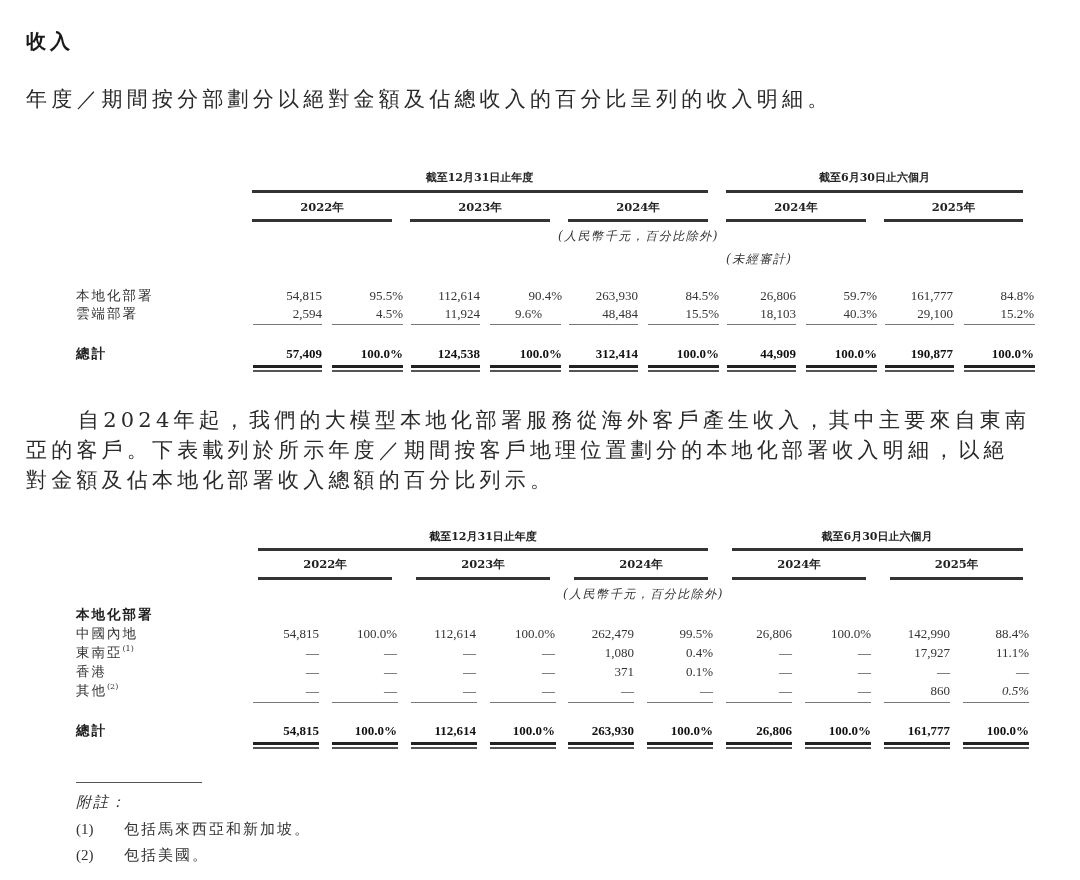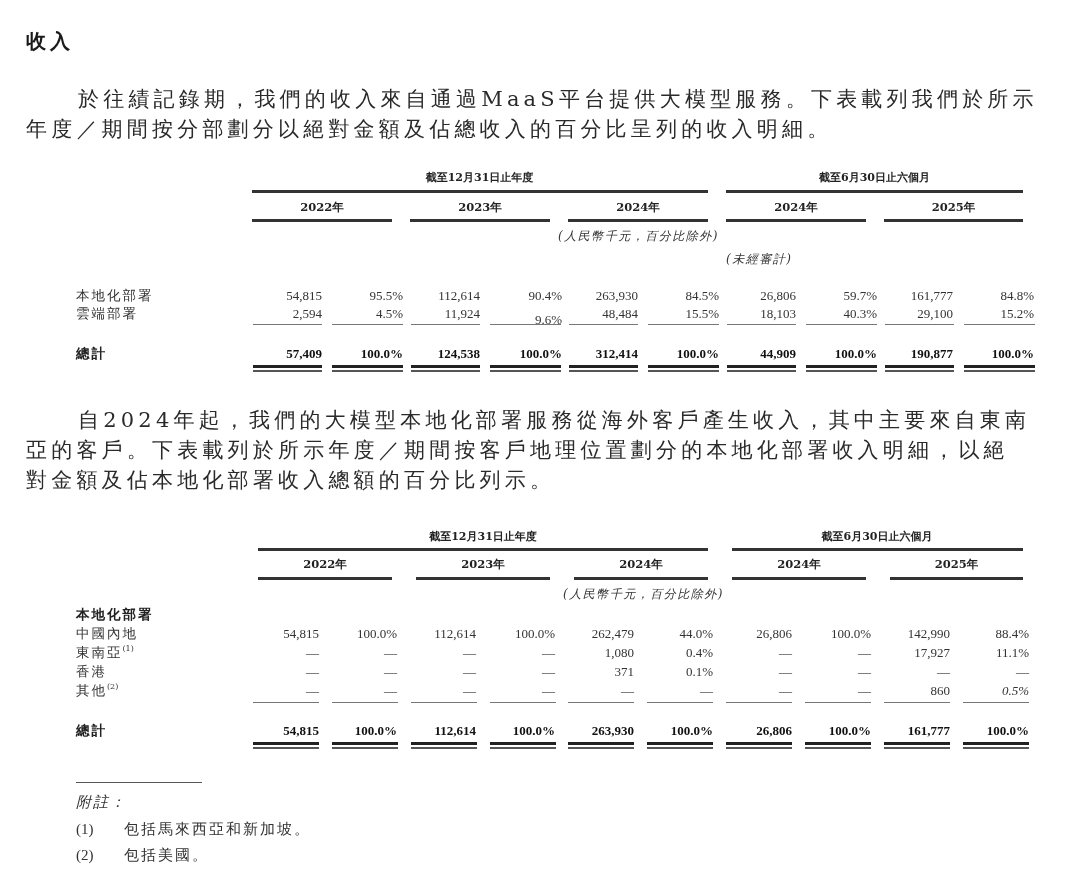--- a/index.html
+++ b/index.html
@@ -37,21 +37,20 @@
   sup { font-size: 8px; vertical-align: 6px; letter-spacing: 0; }
   .fn { font-size: 15px; color: #333; letter-spacing: 2px; }
   .fn-num { font-family: "Liberation Serif", serif; letter-spacing: 0; }
 </style>
 </head>
 <body>
 
 <div class="abs title">收入</div>
 
 <div class="abs para" style="top:84px;">
-  <div><span class="indent"></span><span>於往績記錄期，我們的收入來自通過MaaS平台提供大模型服務。下表載列我們於所示</span></div>
   <div><span>年度／期間按分部劃分以絕對金額及佔總收入的百分比呈列的收入明細。</span></div>
 </div>
 
 <div>
   <div class="abs hdr-group" style="left:252px; width:455px; top:170px;">截至12月31日止年度</div>
   <div class="abs hdr-group" style="left:727px; width:295px; top:170px;">截至6月30日止六個月</div>
   <div class="rule" style="left:252px; width:456px; top:190px;"></div>
   <div class="rule" style="left:726px; width:297px; top:190px;"></div>
 
   <div class="abs hdr-year" style="left:252px; width:140px; top:200px;">2022年</div>
@@ -80,21 +79,21 @@
   <div class="cell" style="right:442px; top:288px;">263,930</div>
   <div class="cell" style="right:361px; top:288px;">84.5%</div>
   <div class="cell" style="right:284px; top:288px;">26,806</div>
   <div class="cell" style="right:203px; top:288px;">59.7%</div>
   <div class="cell" style="right:127px; top:288px;">161,777</div>
   <div class="cell" style="right:46px; top:288px;">84.8%</div>
 
   <div class="cell" style="right:758px; top:306px;">2,594</div>
   <div class="cell" style="right:677px; top:306px;">4.5%</div>
   <div class="cell" style="right:600px; top:306px;">11,924</div>
-  <div class="cell" style="right:518px; top:306px;margin-top:6px;">9.6%</div>
+  <div class="cell" style="right:538px; top:306px;">9.6%</div>
   <div class="cell" style="right:442px; top:306px;">48,484</div>
   <div class="cell" style="right:361px; top:306px;">15.5%</div>
   <div class="cell" style="right:284px; top:306px;">18,103</div>
   <div class="cell" style="right:203px; top:306px;">40.3%</div>
   <div class="cell" style="right:127px; top:306px;">29,100</div>
   <div class="cell" style="right:46px; top:306px;">15.2%</div>
 
   <div class="thin" style="left:253px; width:69px; top:324px;"></div>
   <div class="thin" style="left:332px; width:71px; top:324px;"></div>
   <div class="thin" style="left:411px; width:69px; top:324px;"></div>
@@ -170,21 +169,21 @@
   <div class="abs rowlabel" style="left:76px; top:644px;"><span>東南亞</span><sup>(1)</sup></div>
   <div class="abs rowlabel" style="left:76px; top:663px;"><span>香港</span></div>
   <div class="abs rowlabel" style="left:76px; top:682px;"><span>其他</span><sup>(2)</sup></div>
   <div class="abs rowlabel bold" style="left:76px; top:722px;">總計</div>
 
   <div class="cell" style="right:761px; top:626px;">54,815</div>
   <div class="cell" style="right:683px; top:626px;">100.0%</div>
   <div class="cell" style="right:604px; top:626px;">112,614</div>
   <div class="cell" style="right:525px; top:626px;">100.0%</div>
   <div class="cell" style="right:446px; top:626px;">262,479</div>
-  <div class="cell" style="right:367px; top:626px;">44.0%</div>
+  <div class="cell" style="right:367px; top:626px;">99.5%</div>
   <div class="cell" style="right:288px; top:626px;">26,806</div>
   <div class="cell" style="right:209px; top:626px;">100.0%</div>
   <div class="cell" style="right:130px; top:626px;">142,990</div>
   <div class="cell" style="right:51px; top:626px;font-family:Liberation Serif, serif;">88.4%</div>
 
   <div class="cell" style="right:761px; top:645px;">—</div>
   <div class="cell" style="right:683px; top:645px;">—</div>
   <div class="cell" style="right:604px; top:645px;">—</div>
   <div class="cell" style="right:525px; top:645px;">—</div>
   <div class="cell" style="right:446px; top:645px;">1,080</div>

